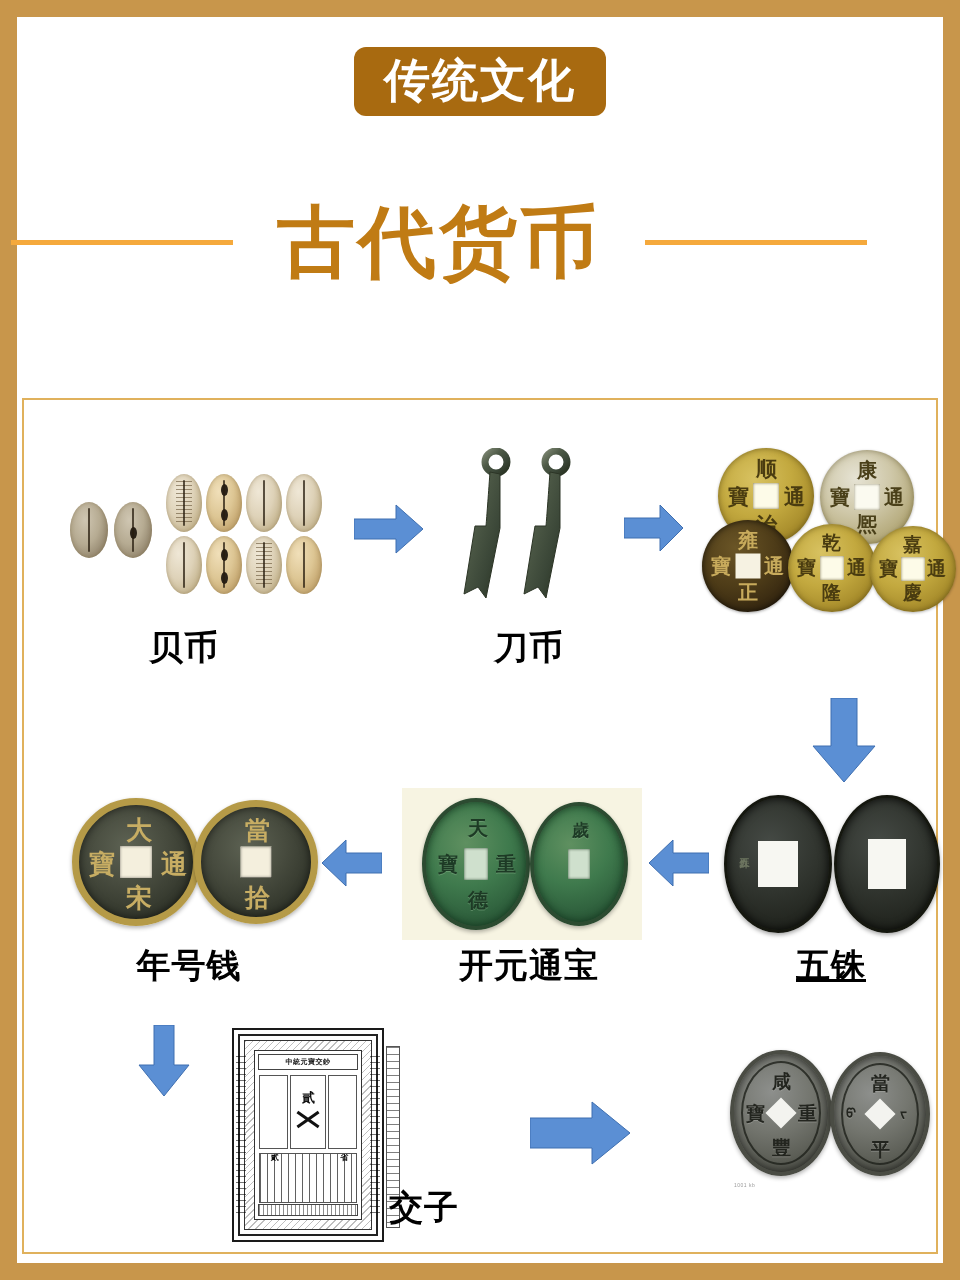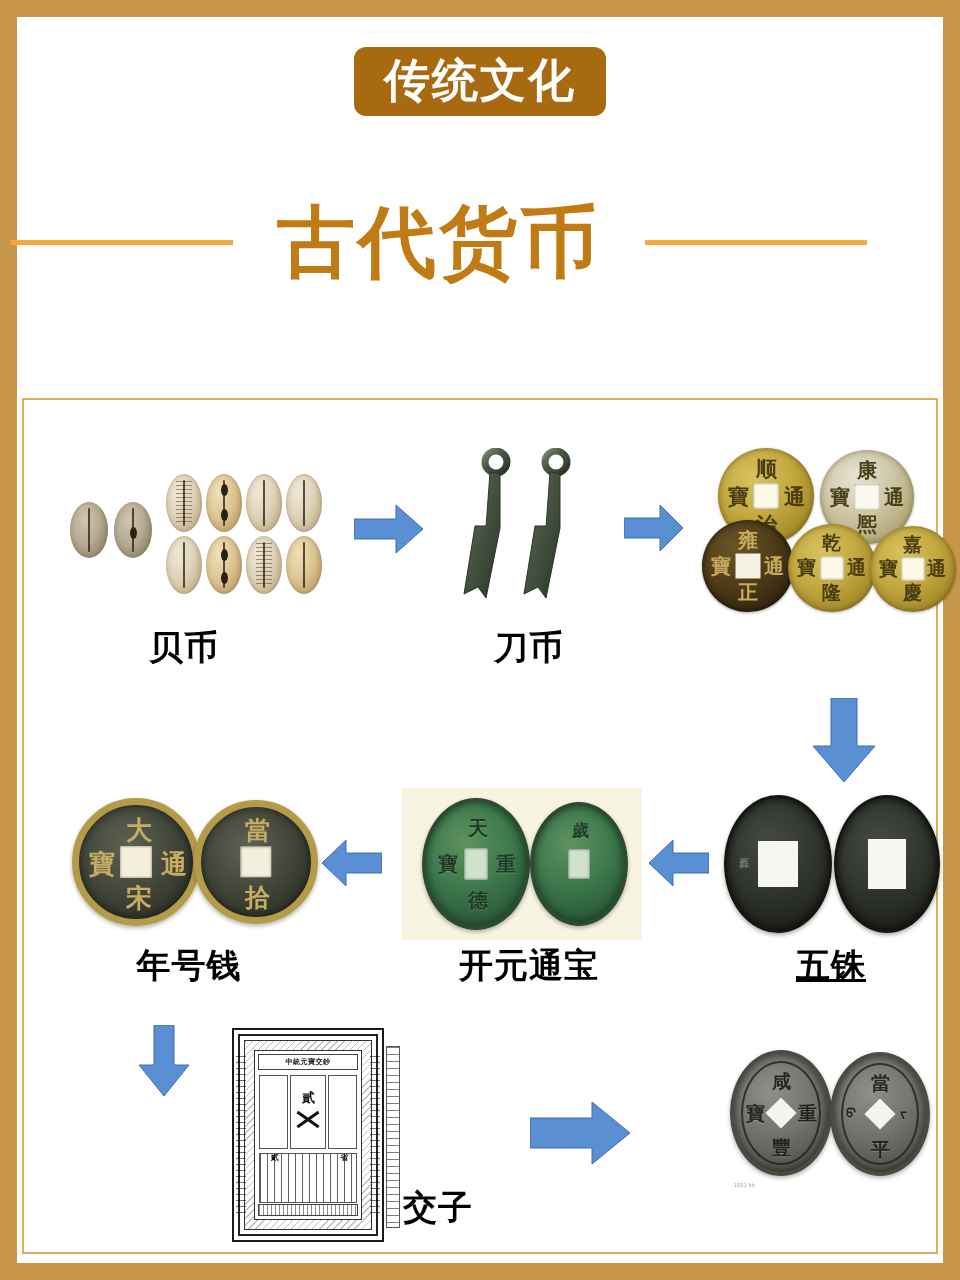--- a/index.html
+++ b/index.html
@@ -511,21 +511,21 @@
                 </div>
               </div>
               <div class="body-text"></div>
               <div class="bottom-band"></div>
             </div>
             <div class="side-text l"></div>
             <div class="side-text r"></div>
           </div>
           <div class="note-strip" style="left:164px; top:18px; width:14px; height:182px;"></div>
         </div>
-        <div class="caption" style="left:354px; top:790px; width:120px;">交子</div>
+        <div class="caption" style="left:340px; top:790px; width:120px;">交子</div>
 
         <div class="arrow" style="left:506px; top:700px;">
           <svg width="102" height="66" viewBox="0 0 102 66">
             <polygon points="0,18 62,18 62,2 100,33 62,64 62,48 0,48" fill="#5B8FD4" stroke="#3F6FB0" stroke-width="1"></polygon>
           </svg>
         </div>
 
         <div class="node" style="left:706px; top:650px; width:200px; height:140px;">
           <div class="coin silver" style="left:0; top:0; width:102px; height:126px;">
             <span class="inner-ring" style="width:80px; height:104px;"></span>

